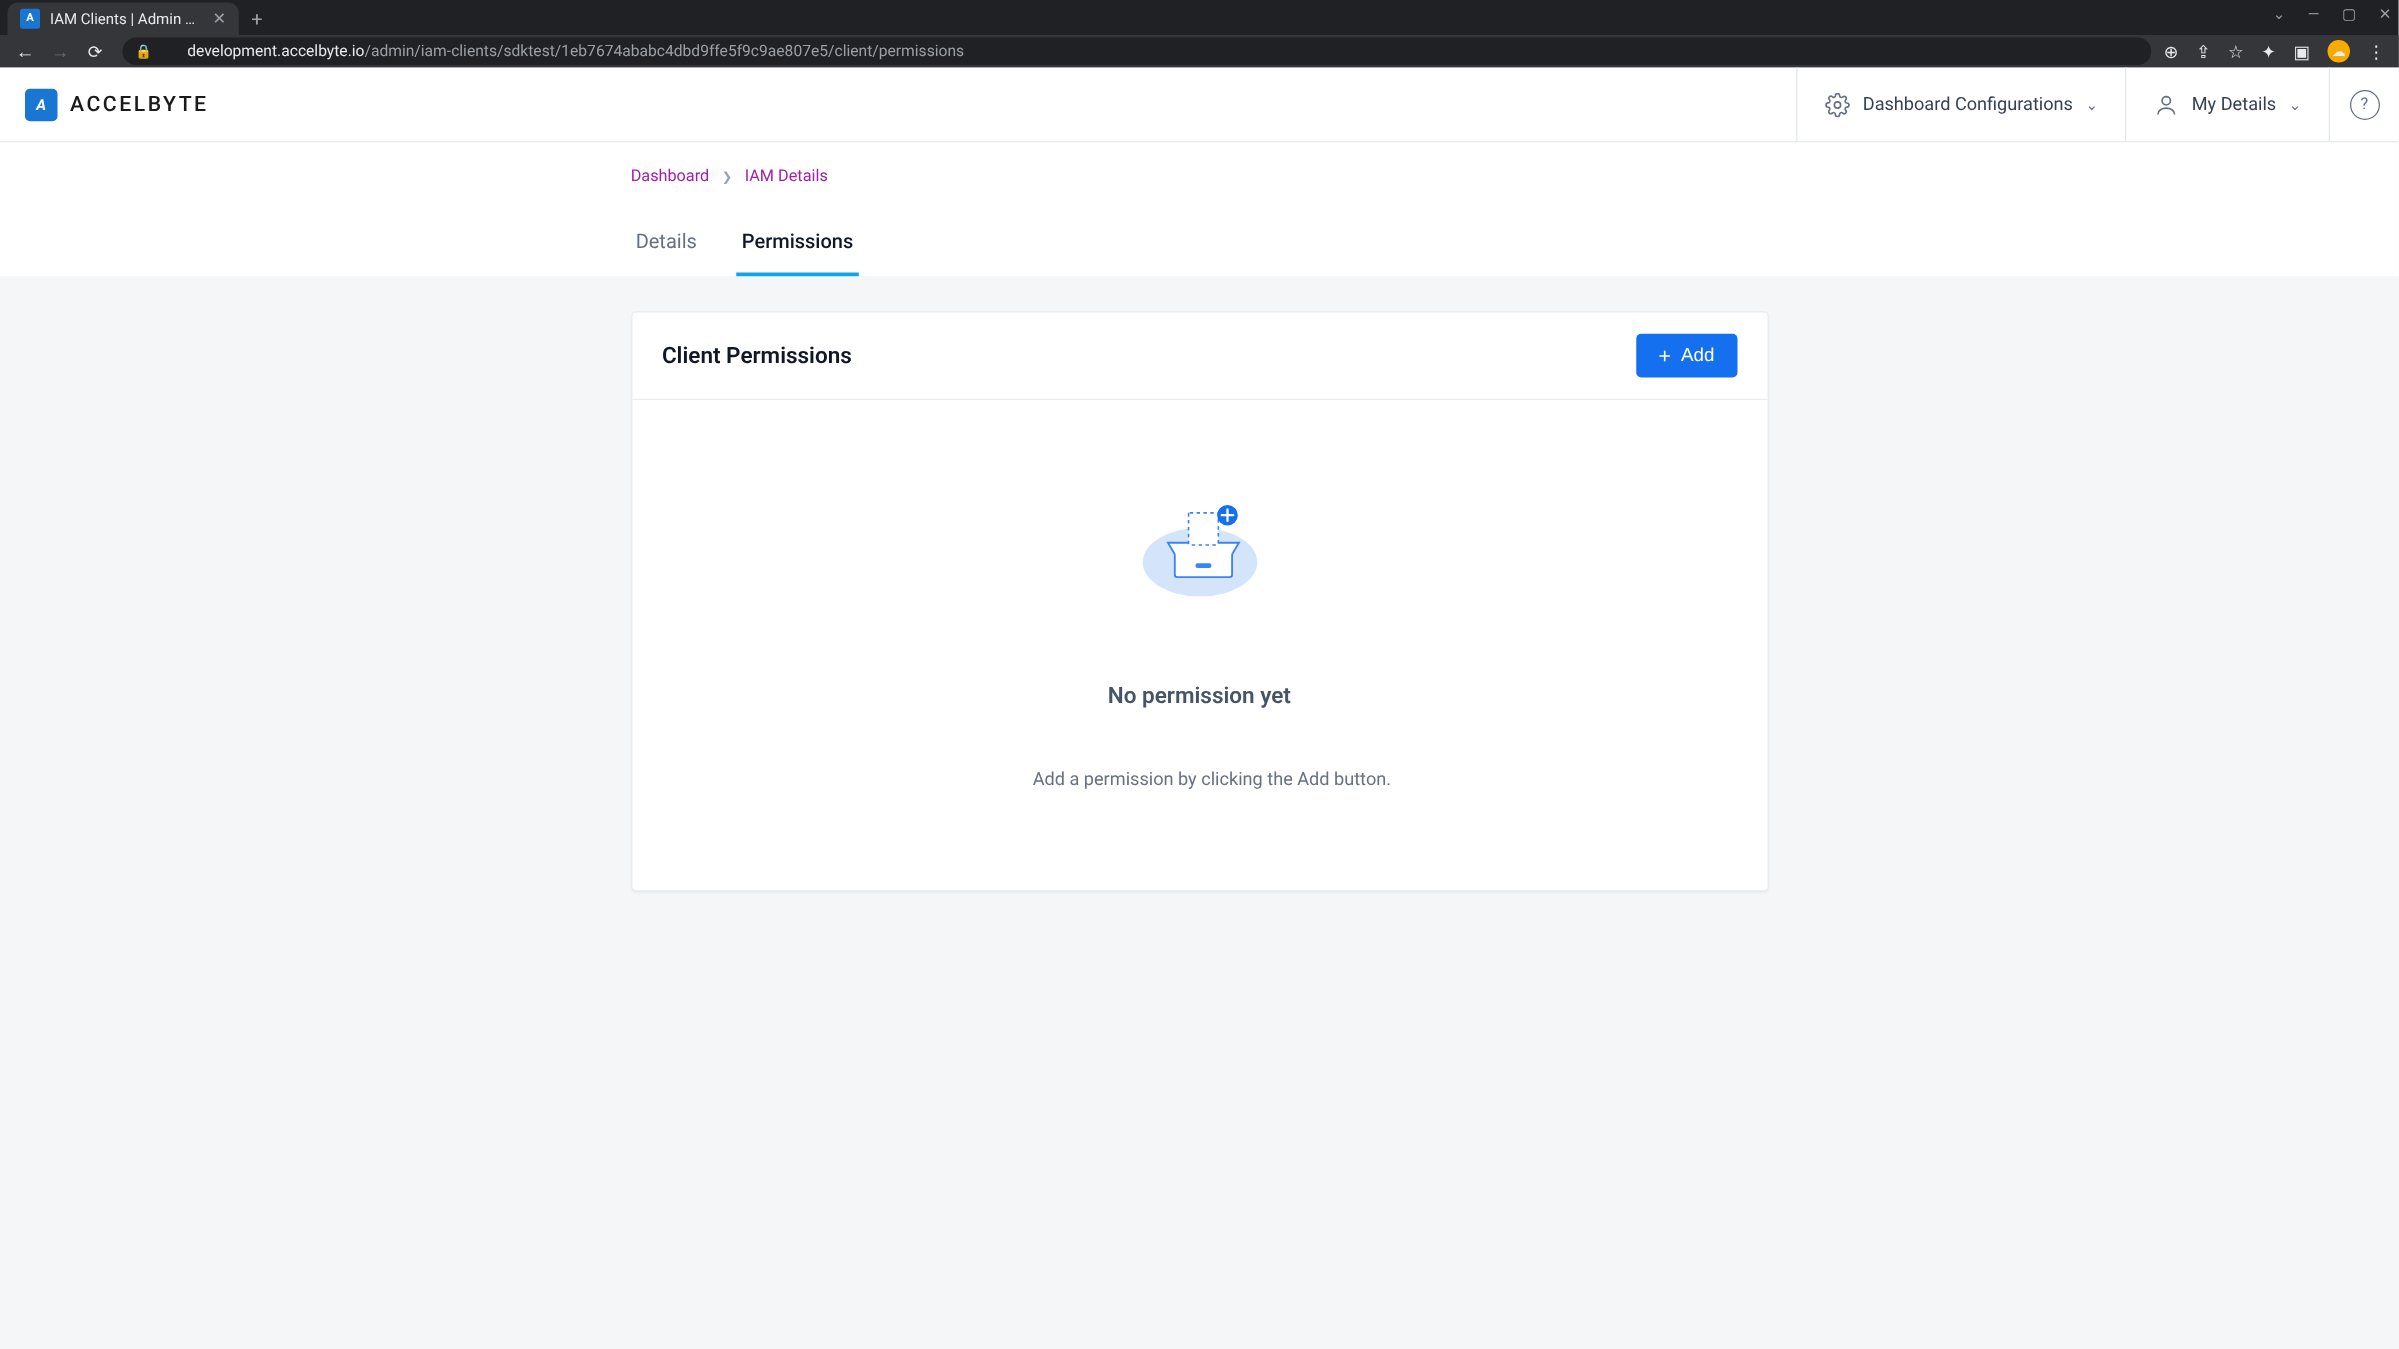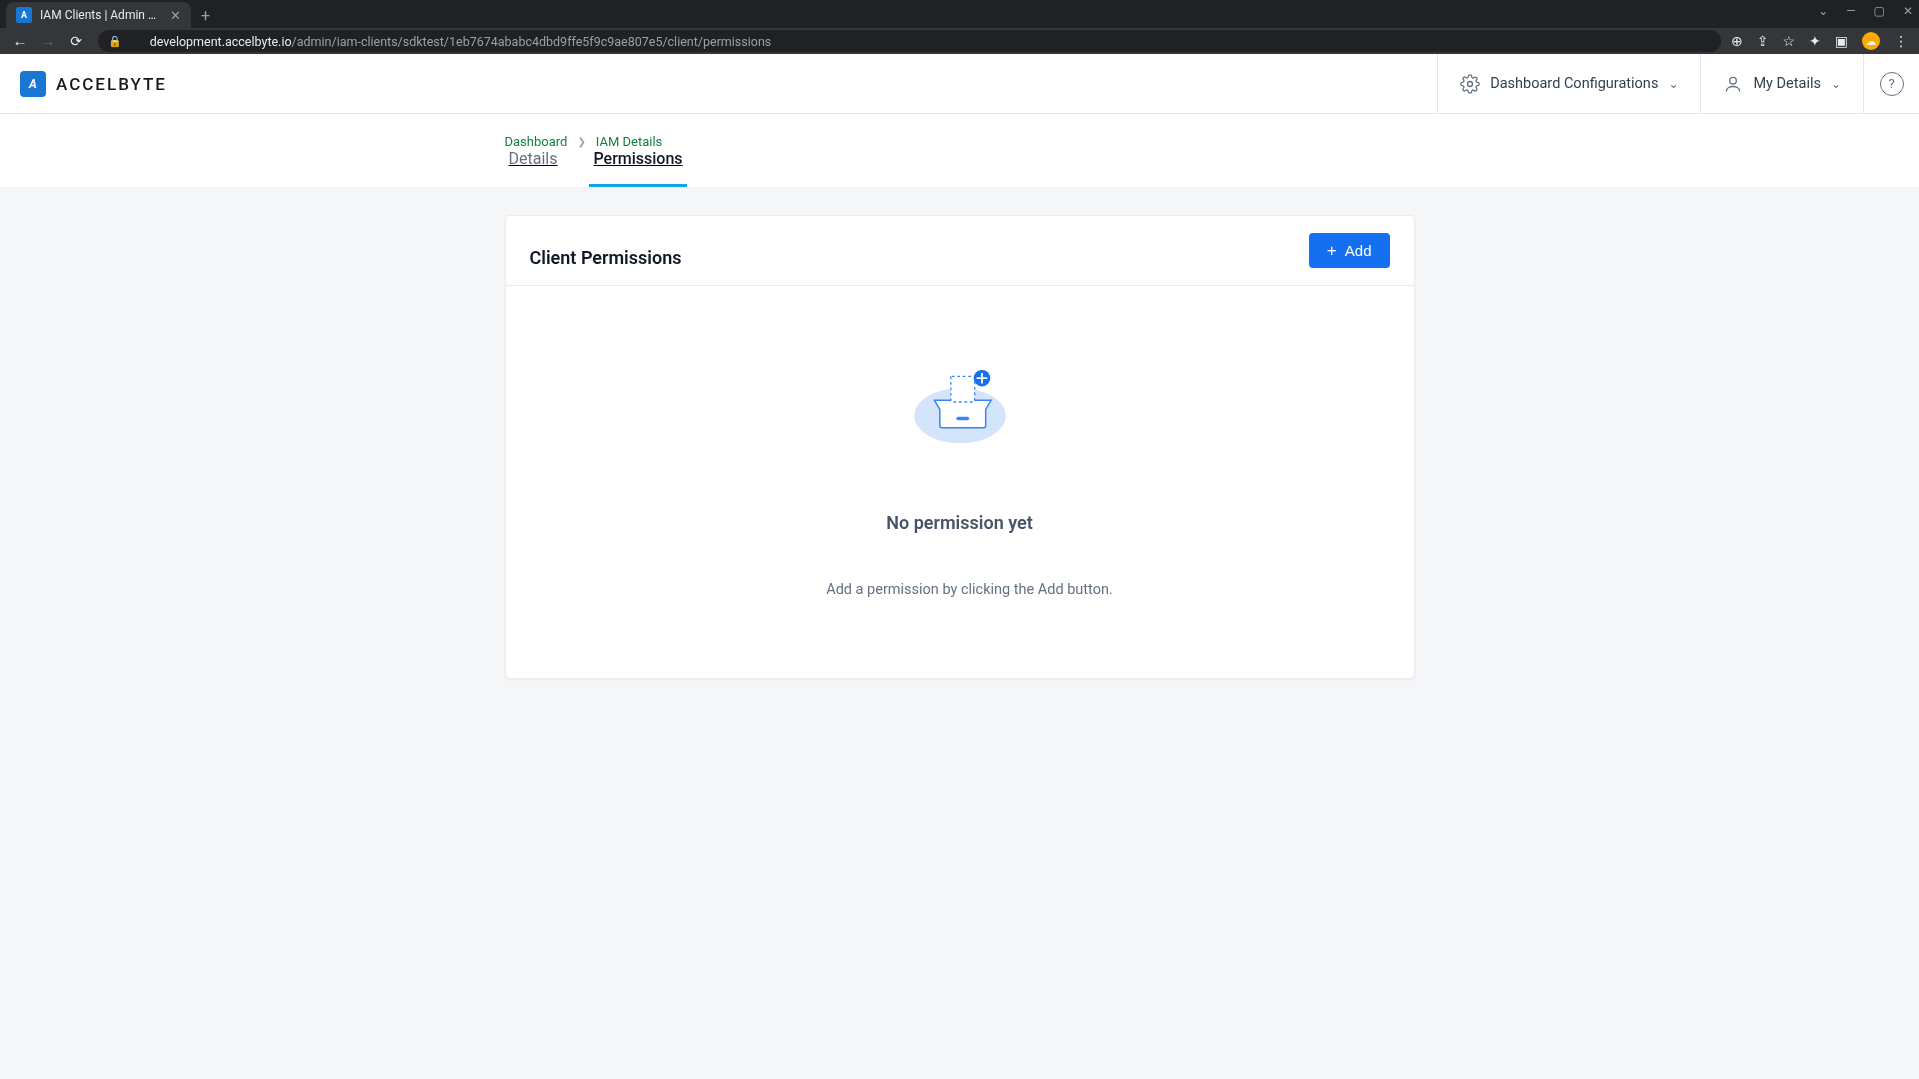--- a/index.html
+++ b/index.html
@@ -229,37 +229,37 @@
       margin: 0 auto;
     }
     .breadcrumb {
       display: flex;
       align-items: center;
       gap: 10px;
       font-size: 13px;
       color: #667085;
     }
     .breadcrumb a {
-      color: #15803d;
+      color: #a21caf;
       text-decoration: none;
     }
     .bc-sep {
       font-size: 10px;
       color: #98a2b3;
     }
     .page-title {
       font-size: 31px;
       font-weight: 600;
       color: #1d2939;
       margin-top: 14px;
     }
     .tabs {
       display: flex;
       gap: 28px;
-      text-decoration: underline;
+      margin-top: 34px;
     }
     .tab-link {
       font-size: 16px;
       color: #1d2939;
       padding: 0 4px 16px 4px;
       cursor: pointer;
     }
     .tab-link.inactive {
       color: #667085;
       font-weight: 400;
@@ -275,21 +275,21 @@
       padding: 28px 0;
     }
     .card {
       background: #fff;
       border-radius: 4px;
       box-shadow: 0 1px 2px rgba(16,24,40,0.05);
       border: 1px solid #eaecf0;
     }
     .card-header {
       display: flex;
-      align-items: flex-end;
+      align-items: center;
       justify-content: space-between;
       padding: 17px 24px;
       border-bottom: 1px solid #eaecf0;
     }
     .card-title {
       font-size: 18px;
       font-weight: 600;
       color: #101828;
     }
     .add-btn {

